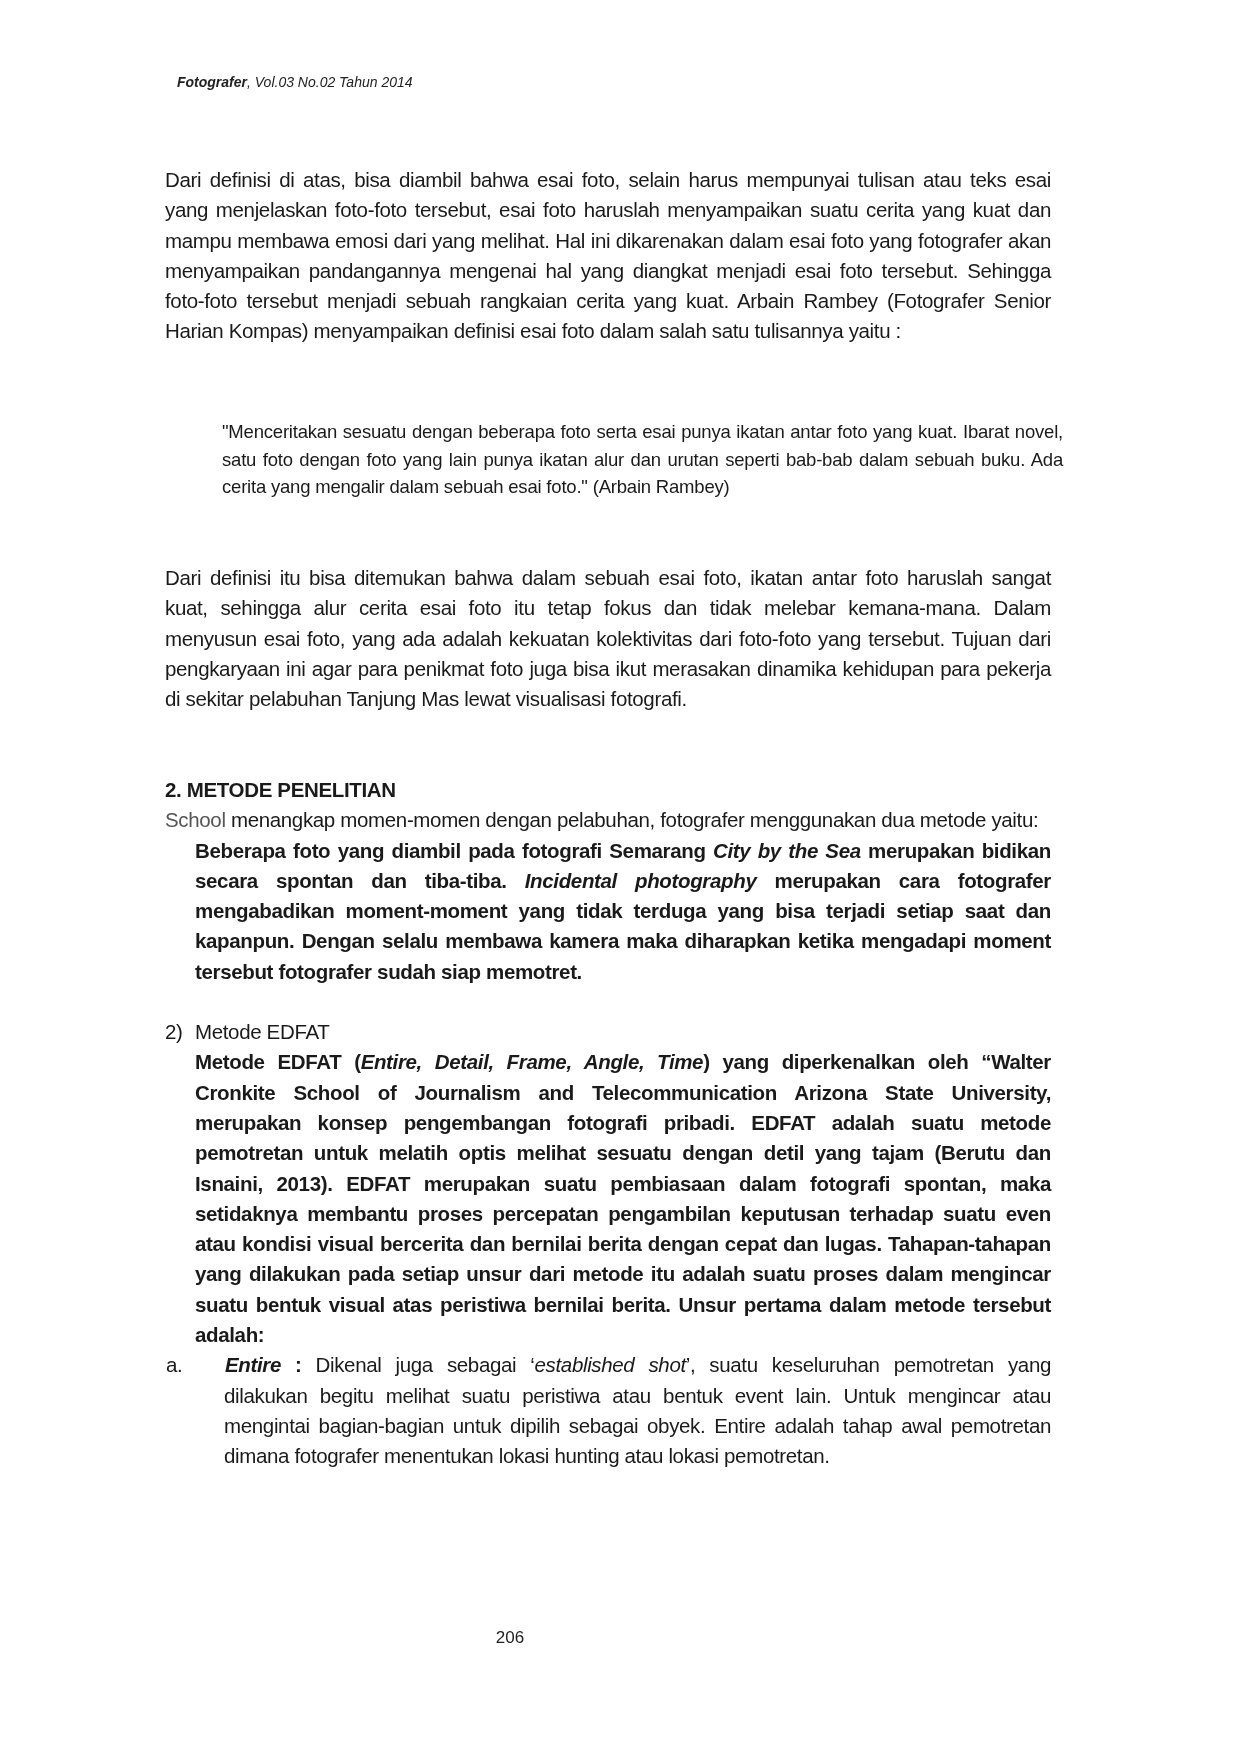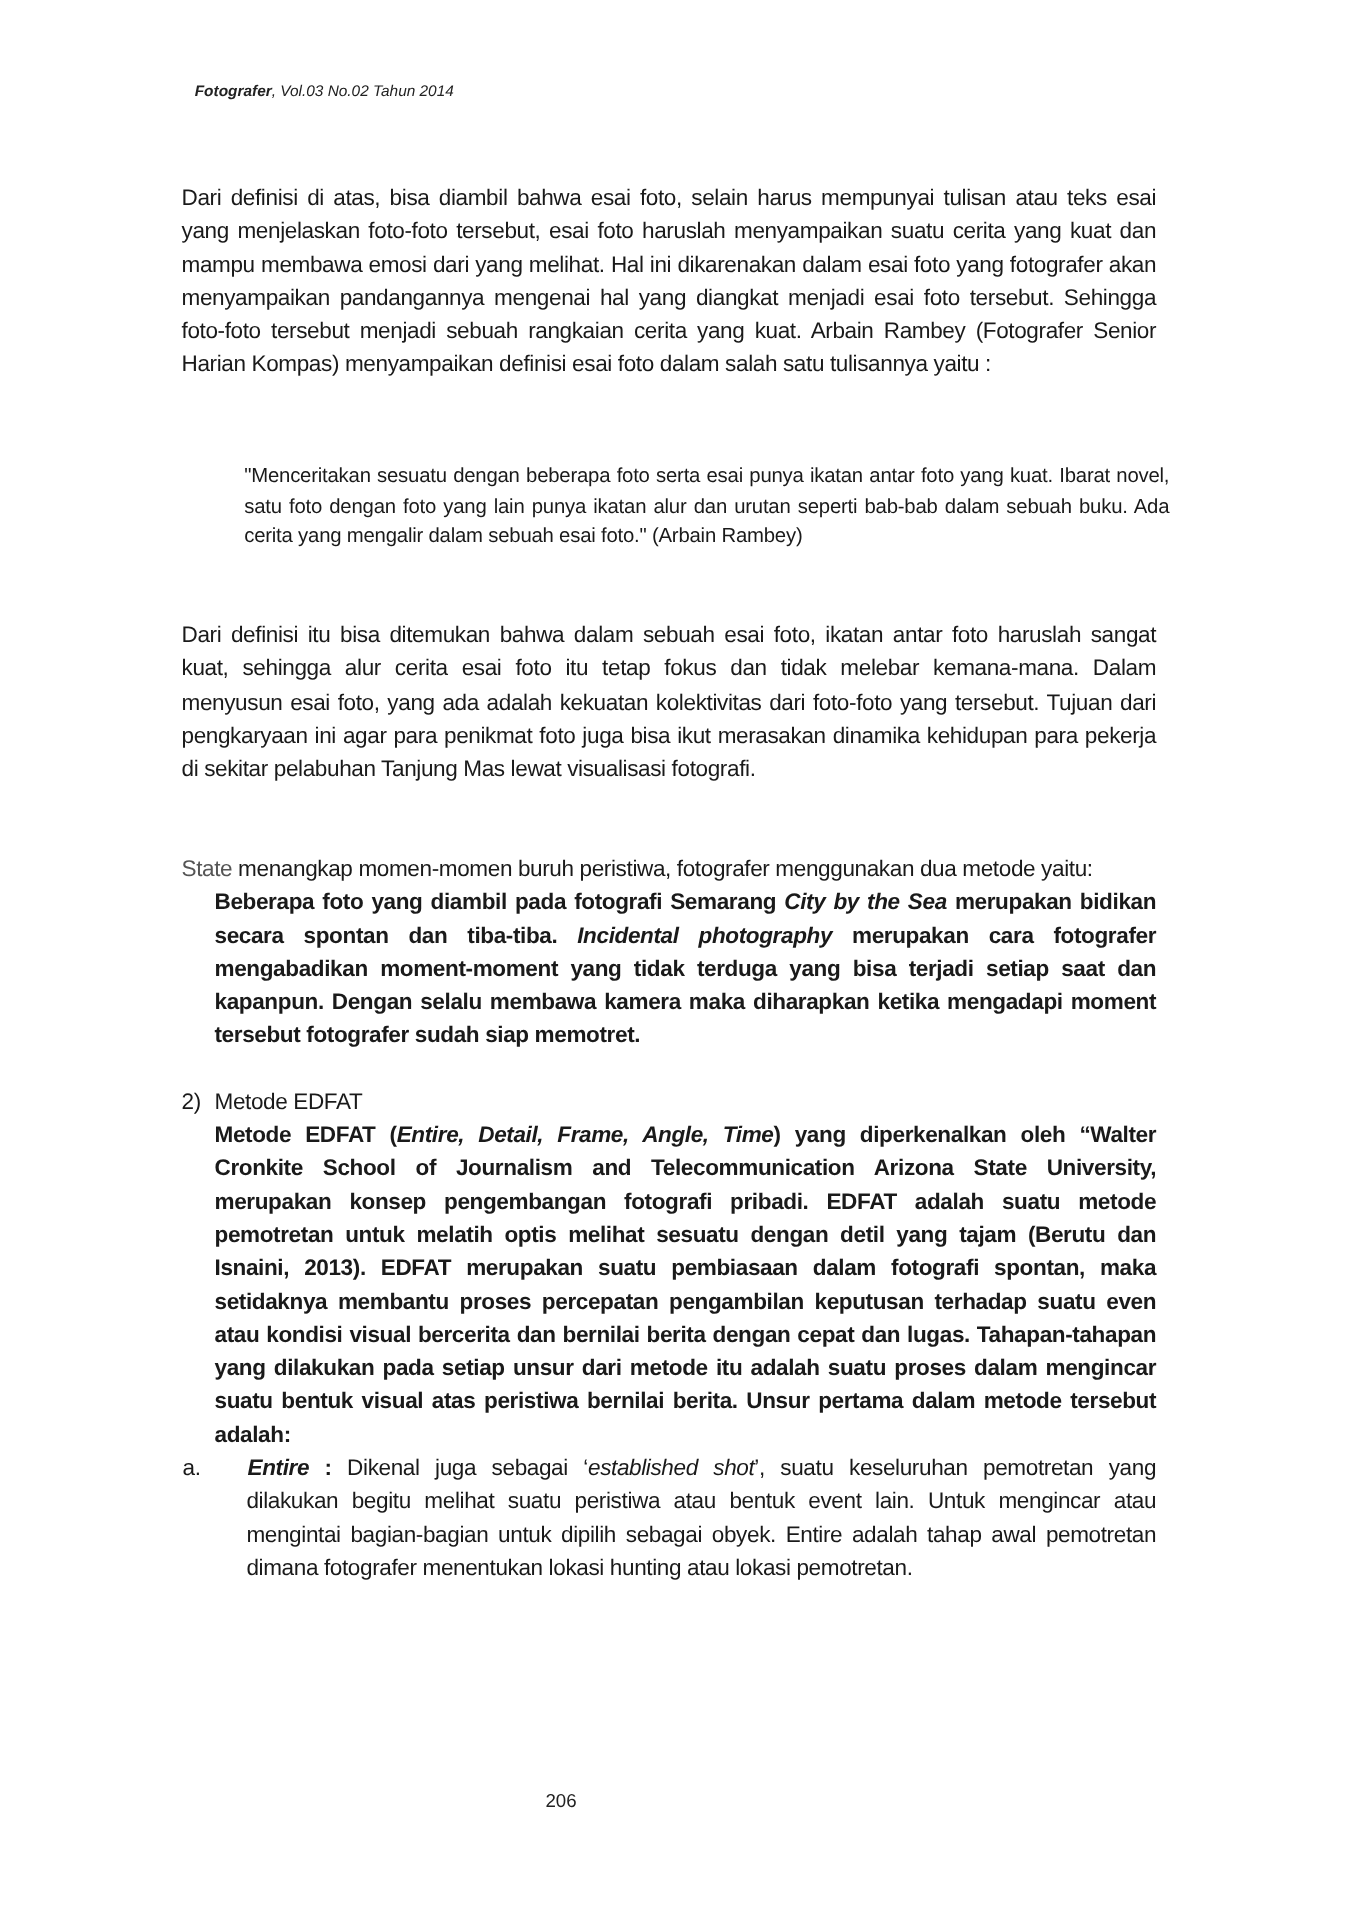--- a/index.html
+++ b/index.html
@@ -40,21 +40,22 @@
   <b>Fotografer</b><span>, Vol.03 No.02 Tahun 2014</span>
 </div>
 
 <p class="body-text" style="top:165px; margin:0;">Dari definisi di atas, bisa diambil bahwa esai foto, selain harus mempunyai tulisan atau teks esai yang menjelaskan foto-foto tersebut, esai foto haruslah menyampaikan suatu cerita yang kuat dan mampu membawa emosi dari yang melihat. Hal ini dikarenakan dalam esai foto yang fotografer akan menyampaikan pandangannya mengenai hal yang diangkat menjadi esai foto tersebut. Sehingga foto-foto tersebut menjadi sebuah rangkaian cerita yang kuat. Arbain Rambey (Fotografer Senior Harian Kompas) menyampaikan definisi esai foto dalam salah satu tulisannya yaitu :</p>
 
 <p class="quote" style="top:418px; margin:0;">"Menceritakan sesuatu dengan beberapa foto serta esai punya ikatan antar foto yang kuat. Ibarat novel, satu foto dengan foto yang lain punya ikatan alur dan urutan seperti bab-bab dalam sebuah buku. Ada cerita yang mengalir dalam sebuah esai foto." (Arbain Rambey)</p>
 
 <p class="body-text" style="top:563px; margin:0;">Dari definisi itu bisa ditemukan bahwa dalam sebuah esai foto, ikatan antar foto haruslah sangat kuat,  sehingga alur cerita esai foto itu tetap fokus dan tidak melebar kemana-mana. Dalam menyusun esai foto, yang ada adalah kekuatan kolektivitas dari foto-foto yang tersebut. Tujuan dari pengkaryaan ini agar para penikmat foto juga bisa ikut merasakan dinamika kehidupan para pekerja di sekitar pelabuhan Tanjung Mas lewat visualisasi fotografi.</p>
 
 <div class="body-text" style="top:775px;">
-  <div><span class="gray">State</span><span> menangkap momen-momen buruh peristiwa, fotografer menggunakan dua metode yaitu:</span></div>
+  <div class="heading">2.  METODE PENELITIAN</div>
+  <div><span class="gray">School</span><span> menangkap momen-momen dengan pelabuhan, fotografer menggunakan dua metode yaitu:</span></div>
 
   <div class="indent"><span>Beberapa foto yang diambil pada fotografi Semarang </span><i>City by the Sea</i><span> merupakan bidikan secara spontan dan tiba-tiba. </span><i>Incidental photography</i><span> merupakan cara fotografer mengabadikan moment-moment yang tidak terduga yang bisa terjadi setiap saat dan kapanpun. Dengan selalu membawa kamera maka diharapkan ketika mengadapi moment tersebut fotografer sudah siap memotret.</span></div>
 
   <div style="height:30px;"></div>
 
   <div>
     <span class="list-label">2)</span><span>Metode EDFAT</span>
   </div>
   <div class="indent"><span>Metode EDFAT (</span><i>Entire, Detail, Frame, Angle, Time</i><span>) yang diperkenalkan oleh “Walter Cronkite School of Journalism and Telecommunication Arizona State University, merupakan konsep pengembangan fotografi pribadi. EDFAT adalah suatu metode pemotretan untuk melatih optis melihat sesuatu dengan detil yang tajam (Berutu dan Isnaini, 2013). EDFAT merupakan suatu pembiasaan dalam fotografi spontan, maka setidaknya membantu proses percepatan pengambilan keputusan terhadap suatu even atau kondisi visual bercerita dan bernilai berita dengan cepat dan lugas. Tahapan-tahapan yang dilakukan pada setiap unsur dari metode itu adalah suatu proses dalam mengincar suatu bentuk visual atas peristiwa bernilai berita. Unsur pertama dalam metode tersebut adalah:</span></div>
 

